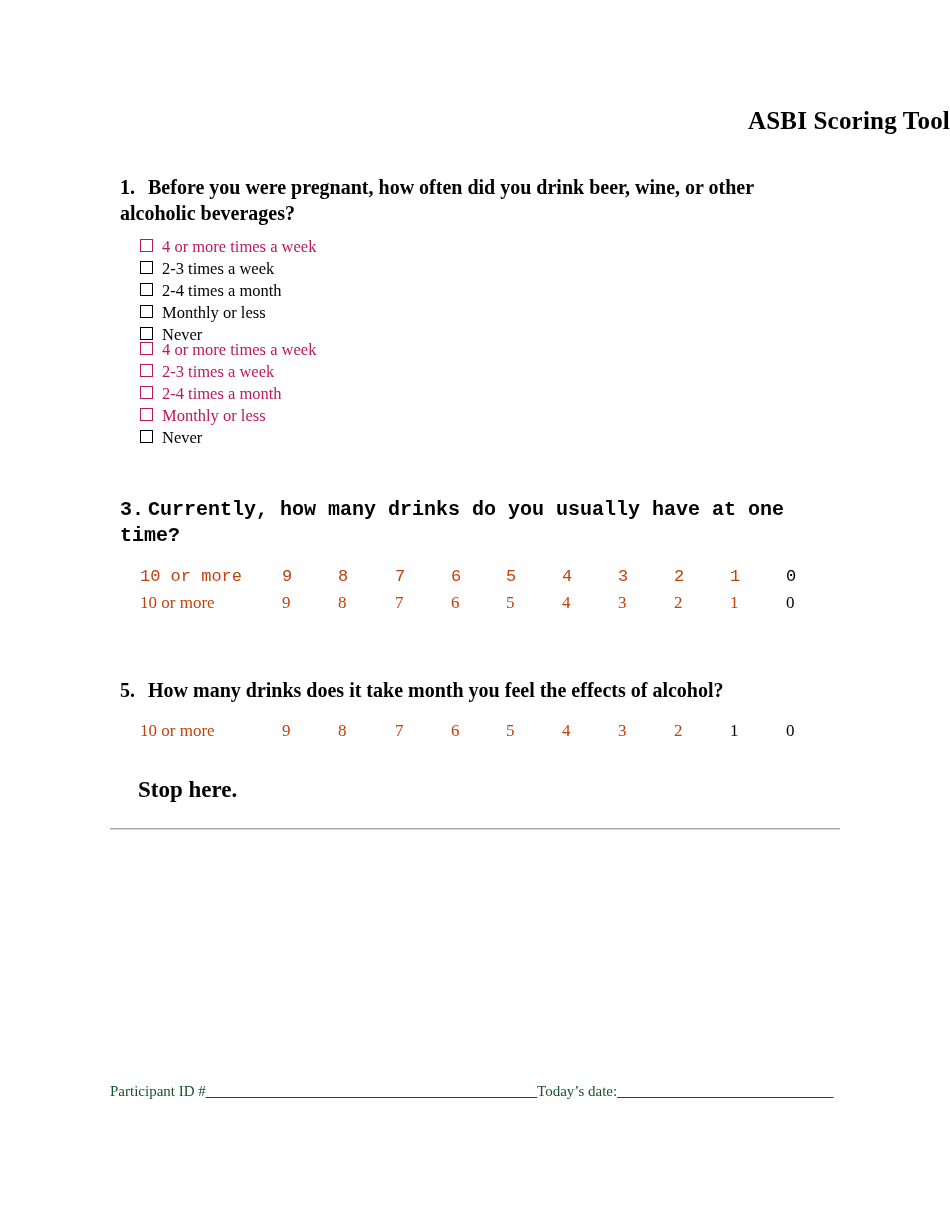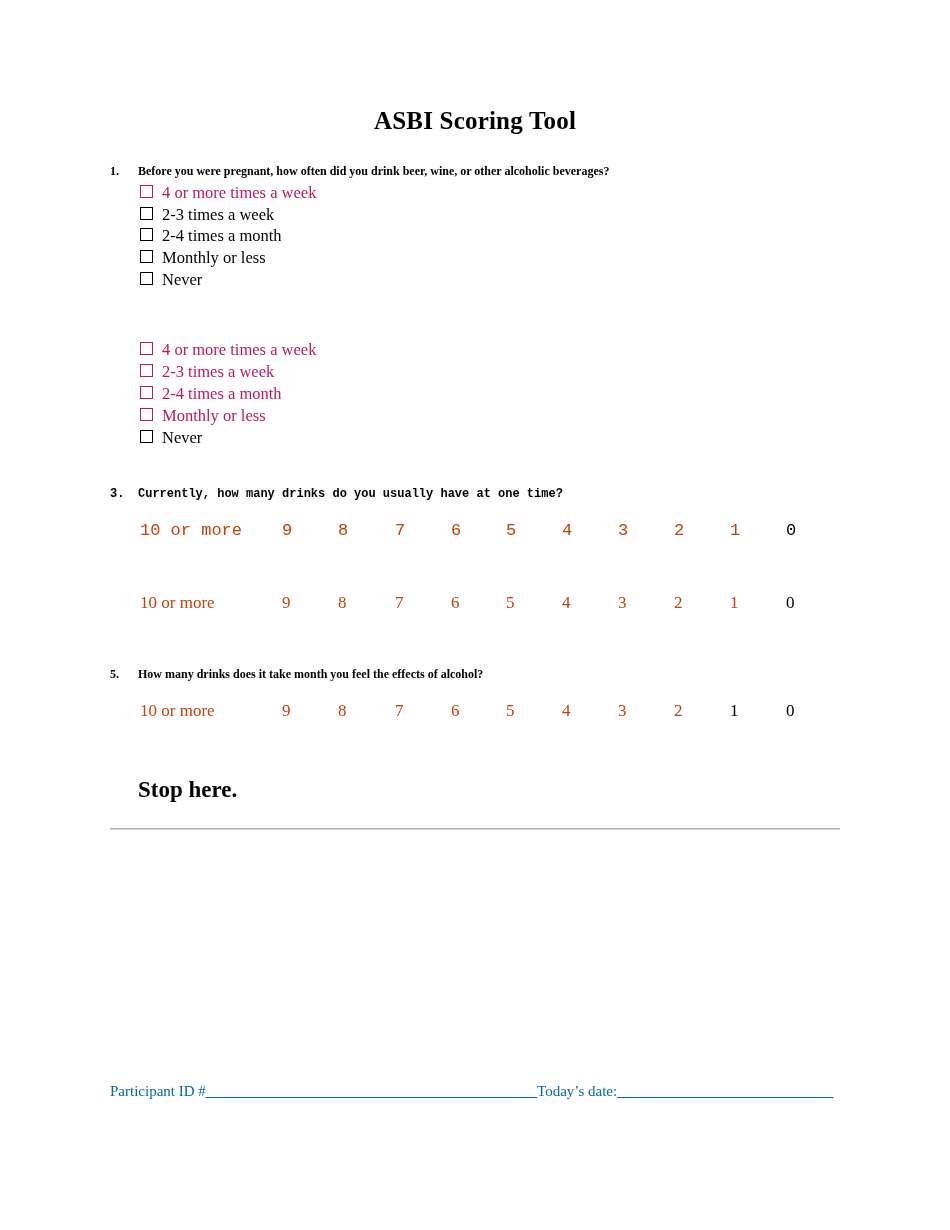--- a/index.html
+++ b/index.html
@@ -25,38 +25,38 @@
   }
   .content {
     position: absolute;
     left: 110px;
     top: 0;
     width: 730px;
   }
 
   
   .doc-title {
-    text-align: center;
+    text-align: right;
     font-size: 25px;
     font-weight: bold;
     letter-spacing: 0.2px;
     margin: 0;
     padding-top: 108px;
     line-height: 1.0;
   }
 
   
   .question-block {
     margin: 0;
   }
   .q-stem {
-    font-size: 12px;
+    font-size: 20px;
     font-weight: bold;
     line-height: 1.30;
-    margin: 0;
+    margin: 10px;
     text-indent: 0;
   }
   .q-num {
     display: inline-block;
     width: 28px;
   }
   .q-stem u {
     text-decoration: underline;
   }
 
@@ -120,21 +120,21 @@
 
   
   .footer-line {
     position: absolute;
     left: 110px;
     top: 1083px;
     width: 740px;
     font-size: 15px;
     line-height: 1.1;
     white-space: nowrap;
-    color: #0369a1;
+    color: #14532d;
   }
   .rule-fill {
     text-decoration: underline;
     letter-spacing: -0.3px;
   }
 </style>
 </head>
 <body>
 
 <div class="page">

